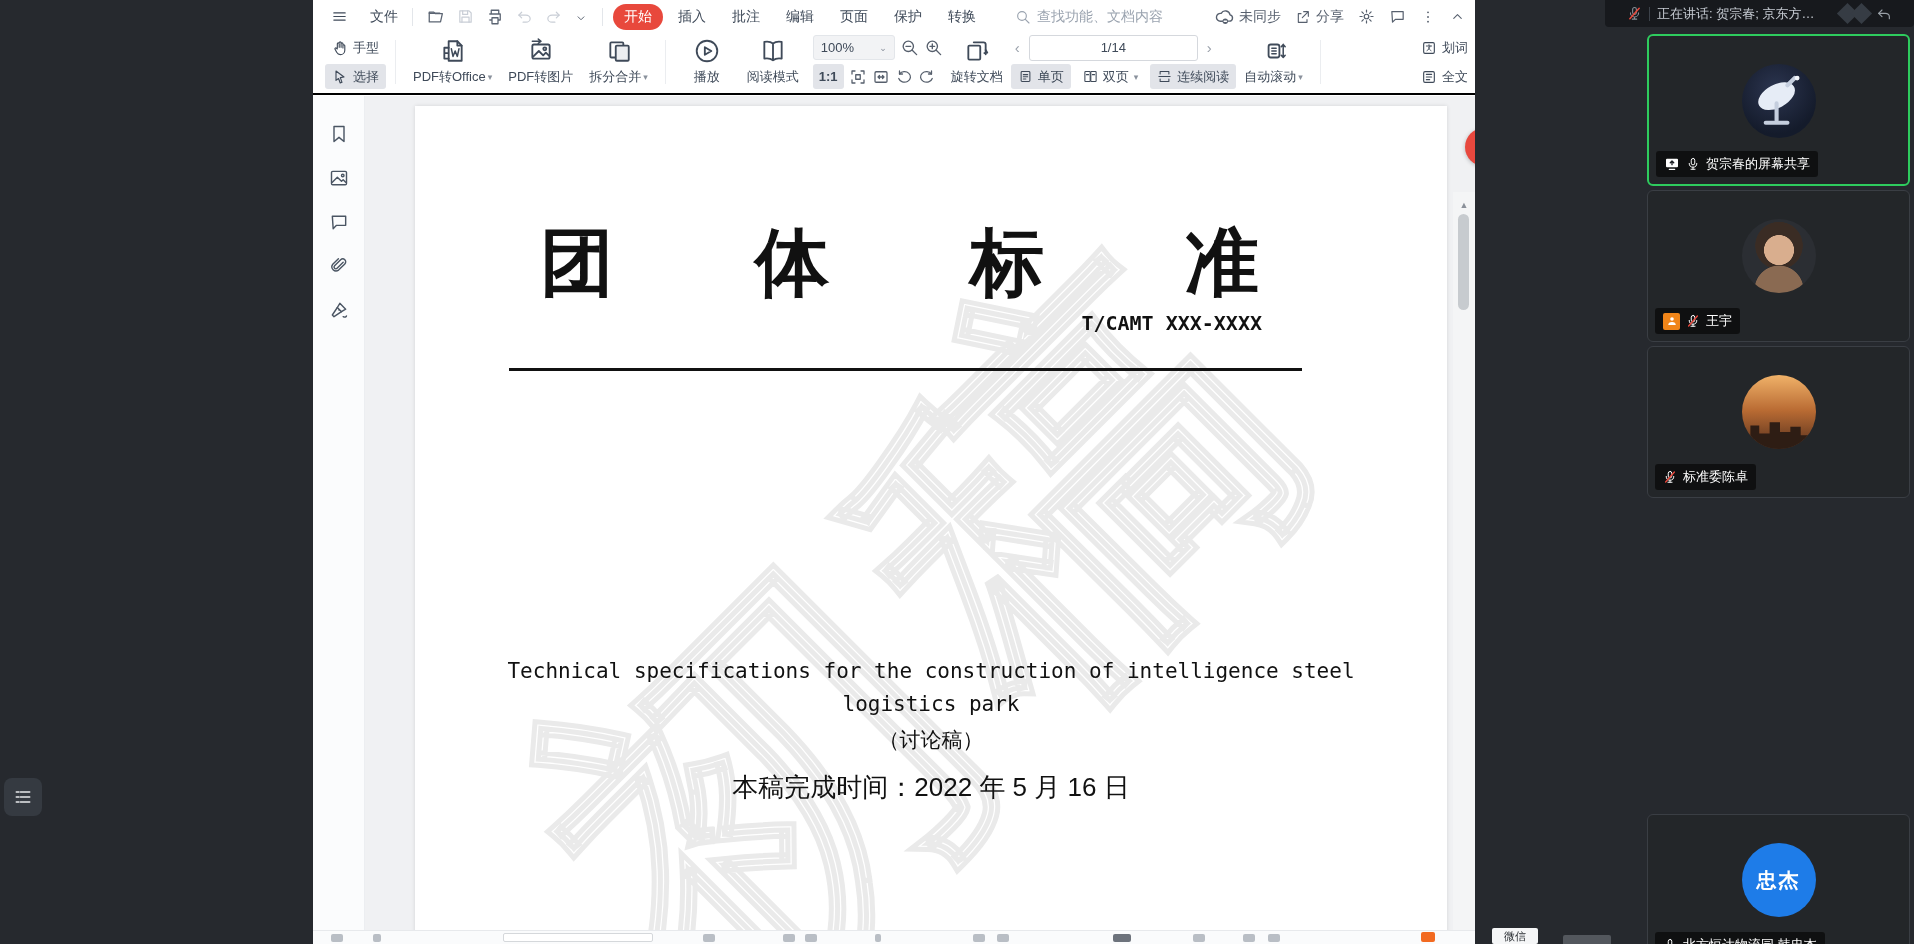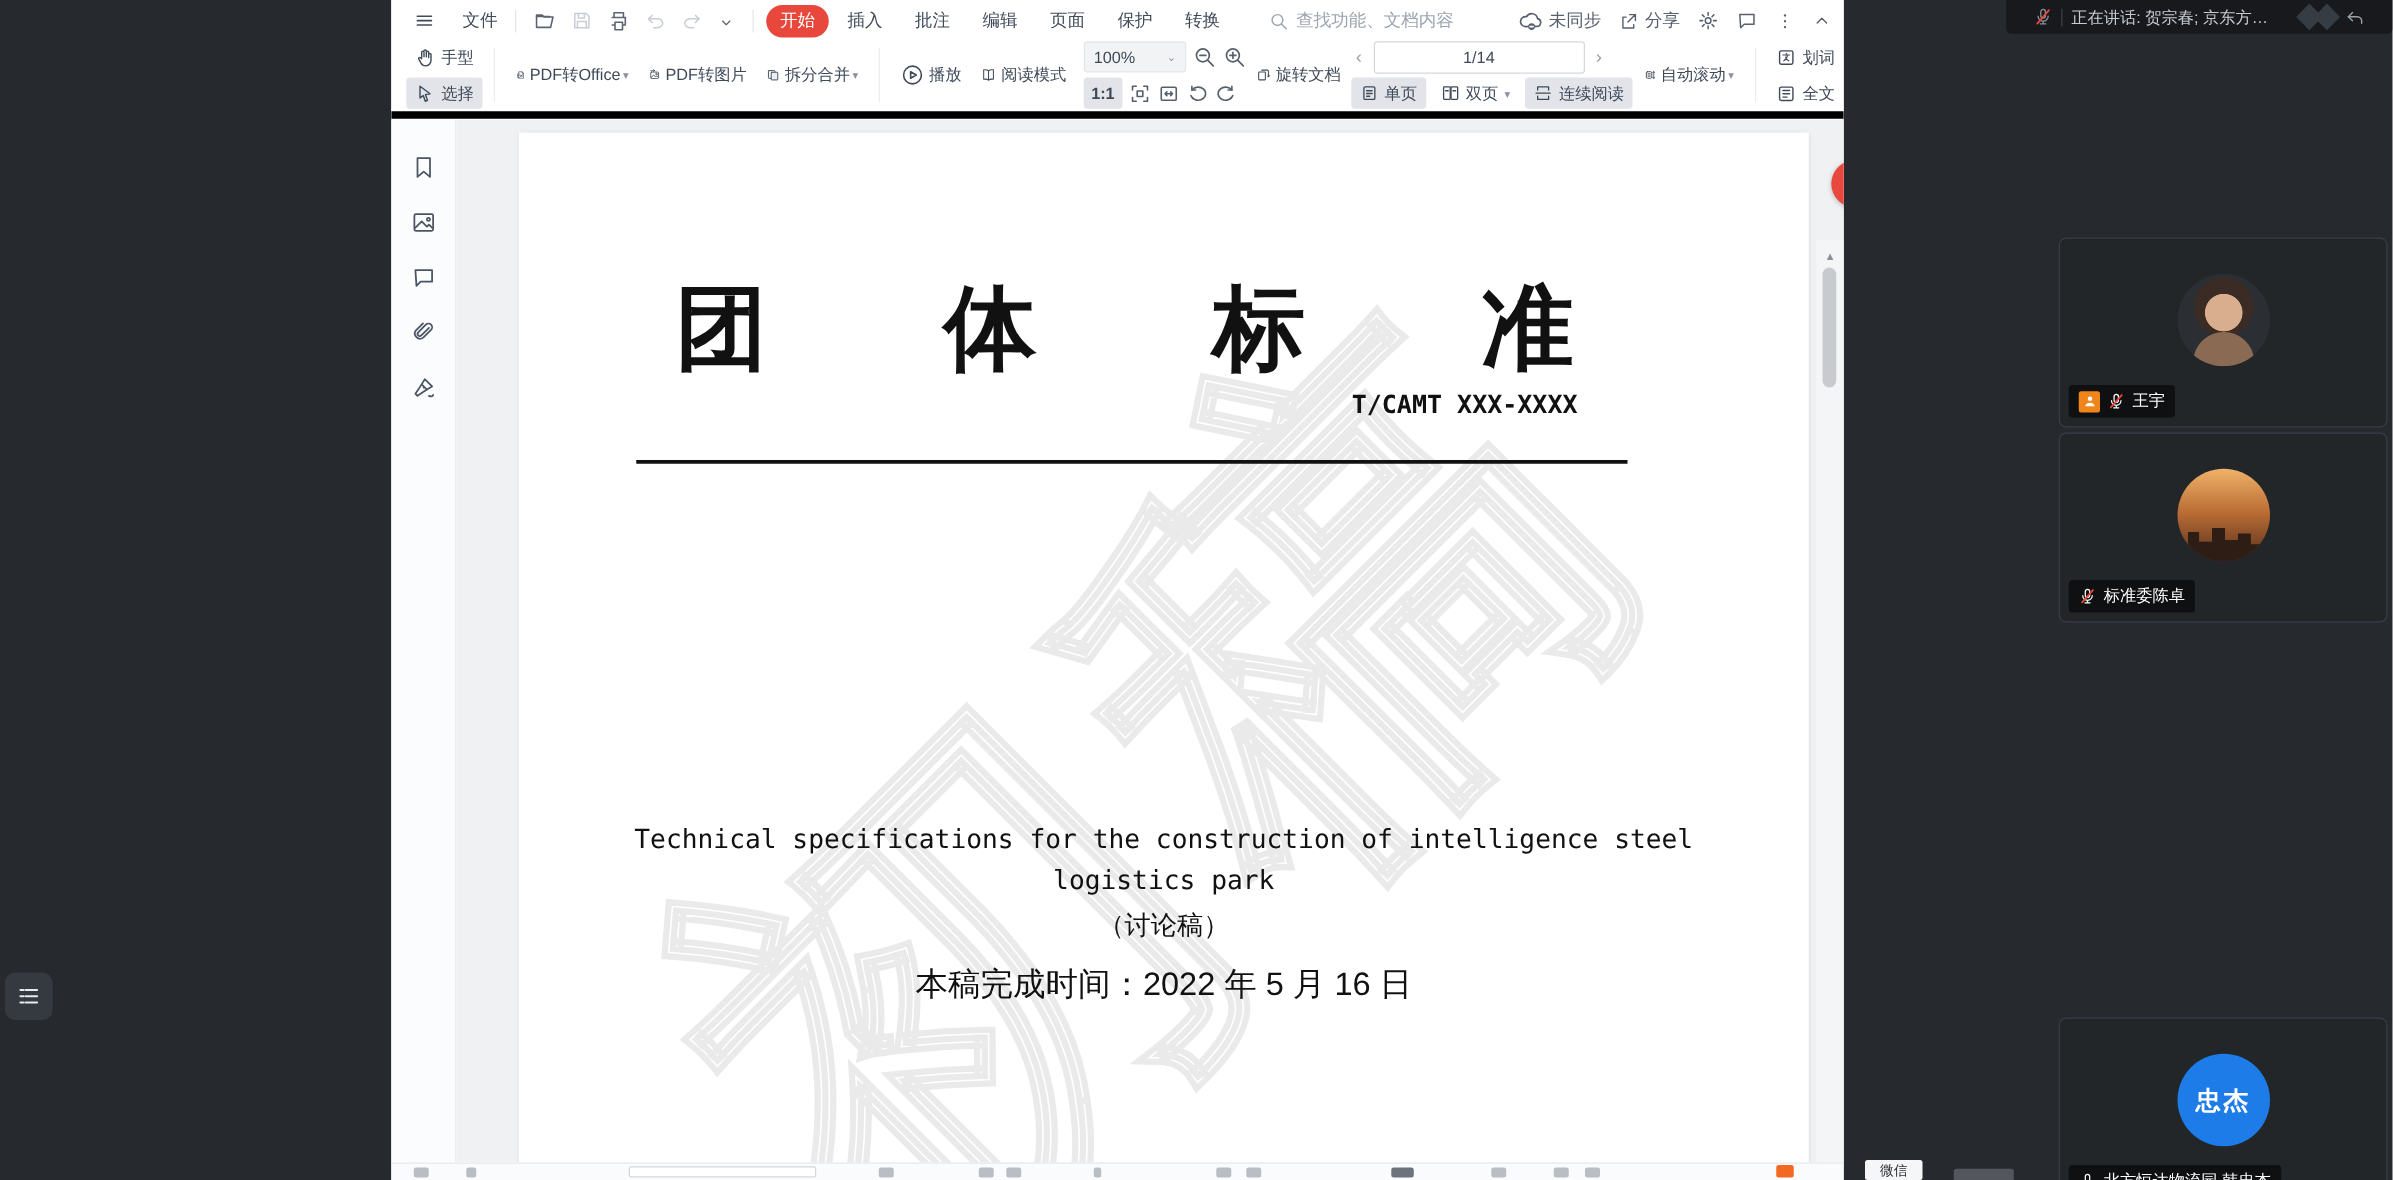--- a/index.html
+++ b/index.html
@@ -16,27 +16,27 @@
 .filebtn{display:flex;align-items:center;gap:22px;padding:2px 6px;cursor:pointer}
 .qicon{margin:0 6px;color:#5b6472}
 .qicon.dis{color:#c9ced6}
 .tab{padding:4px 11px;margin:0 2px;border-radius:14px;cursor:pointer;white-space:nowrap}
 .tab.active{background:#e8483c;color:#fff}
 #findbox{display:flex;align-items:center;gap:6px;color:#9aa3af;margin-left:26px;min-width:190px}
 #menubar .right{margin-left:auto;display:flex;align-items:center;gap:14px;color:#57606e}
 .syncwrap{display:flex;align-items:center;gap:5px}
 
 
-#toolbar{height:62px;display:flex;align-items:center;padding:2px 0 4px 12px;border-bottom:6px solid #000000;background:#fff}
+#toolbar{height:62px;display:flex;align-items:center;padding:2px 0 4px 12px;border-bottom:2px solid #000000;background:#fff}
 .tgroupsep{width:1px;height:44px;background:#ebedf0;margin:0 9px}
 .stackcol{display:flex;flex-direction:column;gap:4px;justify-content:center}
 .srow{display:flex;align-items:center;gap:5px;height:25px}
 .toolchip{display:flex;align-items:center;gap:5px;height:25px;padding:0 7px;border-radius:3px;font-size:13px;cursor:pointer;white-space:nowrap}
 .toolchip.on{background:#e2e4e9}
-.bigbtn{display:flex;flex-direction:row;align-items:center;justify-content:center;gap:4px;min-width:64px;padding:2px 8px;font-size:13px;cursor:pointer;white-space:nowrap;color:#3f4a59}
+.bigbtn{display:flex;flex-direction:column;align-items:center;justify-content:center;gap:4px;min-width:64px;padding:2px 8px;font-size:13px;cursor:pointer;white-space:nowrap;color:#3f4a59}
 .bigbtn .lbl{display:flex;align-items:center;gap:2px}
 .caret{font-size:9px;color:#8a919c}
 .zoomsel{display:flex;align-items:center;justify-content:space-between;width:82px;height:25px;background:#f2f3f5;border:1px solid #e3e6ea;border-radius:3px;padding:0 7px;font-size:13px;cursor:pointer}
 .magbtn{color:#565f6c;cursor:pointer;display:flex;align-items:center}
 .pagebox{width:169px;height:26px;border:1px solid #d5d8dd;border-radius:3px;display:flex;align-items:center;justify-content:center;font-size:13px;cursor:text;background:#fff}
 .navchev{color:#9aa1ab;font-size:15px;cursor:pointer;padding:0 4px}
 .ttcol{margin-left:auto;flex-shrink:0}
 
 
 #sidebar{position:absolute;left:0;top:96px;width:52px;bottom:14px;background:#fbfcfd;border-right:1px solid #eceef1;display:flex;flex-direction:column;align-items:center;padding-top:28px;gap:24px;color:#4a5563}
@@ -631,20 +631,36 @@
   <span id="speaktext">正在讲话: 贺宗春; 京东方…</span>
   <span class="sbshape"></span>
   <span class="sbshape"></span>
   <svg class="i backarrow" width="16" height="16">
       <use href="#s-backarrow"></use>
     </svg>
 </div>
 
 <div id="meetpanel">
 
+  <div class="tile speaking" style="top:34px">
+    <div class="avatar av-dish">
+      <svg width="58" height="58" viewBox="0 0 24 24" class="i">
+          <use href="#s-dish"></use>
+        </svg>
+    </div>
+    <div class="namebar">
+      <svg class="i sharebadge" width="16" height="16">
+          <use href="#s-screenshare"></use>
+        </svg>
+      <svg class="i micw" width="14" height="14">
+          <use href="#s-mic"></use>
+        </svg>
+      <span>贺宗春的屏幕共享</span>
+    </div>
+  </div>
 
   <div class="tile" style="top:190px">
     <div class="avatar av-woman"></div>
     <div class="namebar">
       <span class="presenterbadge">
           <svg class="i" width="12" height="12">
             <use href="#s-person"></use>
           </svg>
         </span>
       <svg class="i micw" width="14" height="14">

